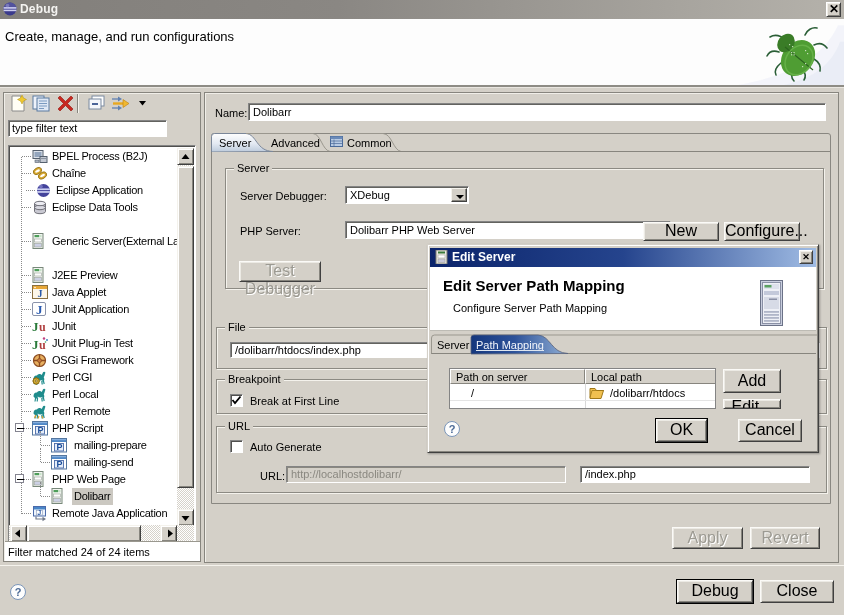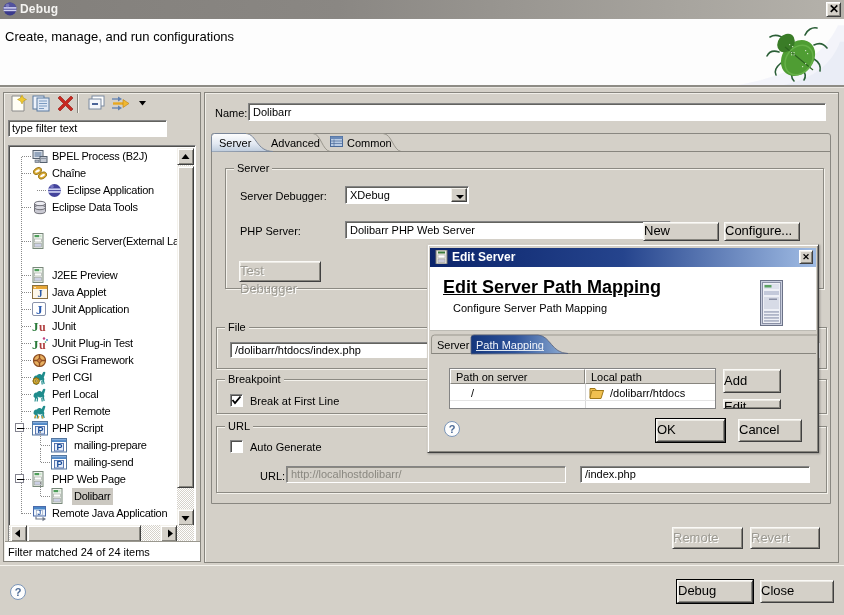--- a/index.html
+++ b/index.html
@@ -4,21 +4,21 @@
 <style>
 * { margin:0; padding:0; box-sizing:border-box; }
 html,body { width:844px; height:615px; overflow:hidden; }
 body { font-family:"Liberation Sans", sans-serif; font-size:11px; background:#d4d0c8; position:relative; color:#000; }
 .abs { position:absolute; }
 
 .raised { background:#d4d0c8; border:1px solid; border-color:#ffffff #404040 #404040 #ffffff; box-shadow: inset 1px 1px 0 #f0eee8, inset -1px -1px 0 #87857e; }
 .sunken { background:#fff; border:1px solid; border-color:#848484 #ffffff #ffffff #848484; box-shadow: inset 1px 1px 0 #63635f; }
 .group { border:1px solid #8c8a83; box-shadow: 1px 1px 0 #f4f2ec, inset 1px 1px 0 #f4f2ec; }
 .grouplabel { position:absolute; top:-7px; left:8px; background:#d4d0c8; padding:0 3px; font-size:11px; }
-.btn { background:#d4d0c8; border:1px solid; border-color:#fbfaf7 #404040 #404040 #fbfaf7; box-shadow: inset 1px 1px 0 #eceae4, inset -1px -1px 0 #87857e; font-size:13px; }
+.btn { background:#d4d0c8; border:1px solid; border-color:#fbfaf7 #404040 #404040 #fbfaf7; box-shadow: inset 1px 1px 0 #eceae4, inset -1px -1px 0 #87857e; text-align:center; font-size:16px; }
 .btn.def { outline:1px solid #000; }
 .disabled { color:#9c9a92; text-shadow:1px 1px 0 #ffffff; }
 .cb { width:13px; height:13px; background:#fff; border:1px solid; border-color:#848484 #fff #fff #848484; box-shadow: inset 1px 1px 0 #50504e; }
 
 #titlebar { left:0; top:0; width:844px; height:19px; background:linear-gradient(90deg,#827f7b 0%,#8a8783 40%,#b5b2ab 100%); }
 #titlebar .t { position:absolute; left:20px; top:2px; font-weight:bold; font-size:12px; color:#f4f3f1; letter-spacing:0.2px; }
 #closebtn { left:826px; top:2px; width:15px; height:15px; font-size:12px; font-weight:bold; line-height:13px; }
 #closebtn span { position:relative; left:0px; top:0px; }
 
 #banner { left:0; top:19px; width:844px; height:66px; background:#fdfdfd; }
@@ -58,21 +58,21 @@
 .combo .ct { position:absolute; left:4px; top:2px; font-size:11px; white-space:nowrap; }
 .combo .cbtn { position:absolute; right:1px; top:1px; width:16px; background:#d4d0c8; border:1px solid; border-color:#f4f2ec #404040 #404040 #f4f2ec; box-shadow: inset -1px -1px 0 #87857e; }
 .combo .cbtn .arr { position:absolute; left:4px; top:6px; width:0; height:0; border:4px solid transparent; border-top:4px solid #000; border-bottom:0; }
 .lab { position:absolute; font-size:11px; white-space:nowrap; }
 
 #editsrv { left:427px; top:244px; width:392px; height:209px; background:#d4d0c8; border:1px solid; border-color:#d4d0c8 #404040 #404040 #d4d0c8; box-shadow: inset 1px 1px 0 #fff, inset -1px -1px 0 #87857e, 1px 1px 2px rgba(0,0,0,0.3); }
 #estitle { position:absolute; left:2px; top:3px; right:2px; height:19px; background:linear-gradient(90deg,#0b246b 0%,#25448d 50%,#a0bce4 100%); }
 #estitle .t { position:absolute; left:22px; top:2px; color:#fff; font-weight:bold; font-size:12px; }
 #esx { position:absolute; right:3px; top:2px; width:14px; height:14px; font-size:9px; font-weight:bold; text-align:center; line-height:12px; }
 #eshead { position:absolute; left:2px; top:22px; right:2px; height:64px; background:#fff; border-bottom:1px solid #bdbbb4; }
-#eshead .h1 { position:absolute; left:13px; top:10px; font-weight:bold; font-size:18px;text-decoration:underline; }
+#eshead .h1 { position:absolute; left:13px; top:10px; font-weight:bold; font-size:15px; }
 #eshead .h2 { position:absolute; left:23px; top:35px; font-size:11px; }
 
 #estabs { position:absolute; left:3px; top:89px; width:386px; height:20px; }
 
 #estable { position:absolute; left:21px; top:123px; width:267px; height:41px; background:#fff; border:1px solid #848484; overflow:hidden; }
 .th { position:absolute; top:0; height:15px; background:#d4d0c8; border:1px solid; border-color:#fff #87857e #87857e #fff; font-size:11px; padding:1px 0 0 5px; }
 #esfoot { position:absolute; left:2px; top:164px; right:2px; bottom:2px; background:#d4d0c8; }
 .helpq { width:16px; height:16px; border-radius:8px; border:1px solid #7b96ba; color:#4b6a96; font-size:11px; font-weight:bold; text-align:center; line-height:15px; background:#fdfdfd; }
 
 #botsep { left:0px; top:565px; width:844px; height:1px; background:#87857e; border-bottom:1px solid #f4f2ec; }
@@ -194,21 +194,21 @@
           <ellipse cx="5.5" cy="5" rx="3.6" ry="2.2" transform="rotate(-30 5.5 5)"></ellipse>
           <ellipse cx="10.5" cy="9.5" rx="3.6" ry="2.2" transform="rotate(-30 10.5 9.5)"></ellipse>
         </g>
         <g fill="none" stroke="#8a6a10" stroke-width="0.7">
           <ellipse cx="5.5" cy="5" rx="4.4" ry="3" transform="rotate(-30 5.5 5)"></ellipse>
           <ellipse cx="10.5" cy="9.5" rx="4.4" ry="3" transform="rotate(-30 10.5 9.5)"></ellipse>
         </g>
       </svg>
       <div class="lbl" style="left:41px;padding:0 2px;">Chaîne</div>
     </div>
-<div class="trow" style="left:15px;top:36px;width:188px;">
+<div class="trow" style="left:4px;top:36px;width:188px;">
       <div style="position:absolute;left:13px;top:8px;width:9px;border-top:1px dotted #8a8a8a;"></div>
       <svg class="ticon16" style="left:23px;top:1px" width="15" height="15" viewBox="0 0 15 15">
         <circle cx="7.5" cy="7.5" r="6.5" fill="#43439b"></circle>
         <rect x="1.1" y="5.4" width="12.8" height="1.7" fill="#ccd0f2"></rect>
         <rect x="1.1" y="8.1" width="12.8" height="1.7" fill="#ccd0f2"></rect>
         <circle cx="5" cy="3.6" r="1.8" fill="#8080c8" opacity="0.8"></circle>
       </svg>
       <div class="lbl" style="left:41px;padding:0 2px;">Eclipse Application</div>
     </div>
 <div class="trow" style="left:0;top:53px;width:188px;">
@@ -515,21 +515,21 @@
   </div>
 <div class="abs cb" style="left:230px;top:440px;"></div>
 <div class="abs lab" style="left:250px;top:441px;">Auto Generate</div>
 <div class="abs lab" style="left:260px;top:470px;">URL:</div>
 <div class="abs" style="left:286px;top:466px;width:280px;height:17px;background:#d4d0c8;border:1px solid;border-color:#848484 #fff #fff #848484;box-shadow:inset 1px 1px 0 #8a8880;">
     <div class="tbtext" style="top:1px;color:#8a8880;">http://localhostdolibarr/</div>
   </div>
 <div class="abs sunken" style="left:580px;top:466px;width:230px;height:17px;">
     <div class="tbtext" style="top:1px;">/index.php</div>
   </div>
-<div id="btnApply" class="abs btn disabled">Remote</div>
+<div id="btnApply" class="abs btn disabled">Apply</div>
 <div id="btnRevert" class="abs btn disabled">Revert</div>
 
 <div id="botsep" class="abs"></div>
 <div class="abs helpq" style="left:10px;top:584px;">?</div>
 <div id="btnDebug" class="abs btn def">Debug</div>
 <div id="btnClose" class="abs btn">Close</div>
 
 <div id="editsrv" class="abs">
   <div id="estitle">
     <svg style="position:absolute;left:5px;top:2px" width="13" height="14" viewBox="0 0 13 14">
@@ -586,16 +586,16 @@
         <path d="M1,11.5 L3,4.5 h12" fill="none" stroke="#a07818" stroke-width="0.8"></path>
       </svg>
 <div class="abs" style="left:160px;top:18px;font-size:11px;">/dolibarr/htdocs</div>
     </div>
   <div class="abs btn" style="left:295px;top:124px;width:58px;height:24px;line-height:21px;">Add</div>
   <div class="abs btn" style="left:295px;top:154px;width:58px;height:10px;overflow:hidden;">
       <div style="margin-top:1px;line-height:11px;">Edit...</div>
     </div>
   <div id="esfoot">
     <div class="helpq" style="position:absolute;left:14px;top:12px;">?</div>
-    <div class="abs btn def" style="left:226px;top:10px;width:69px;height:23px;line-height:20px;">OK</div>
+    <div class="abs btn def" style="left:226px;top:10px;width:51px;height:23px;line-height:20px;">OK</div>
     <div class="abs btn" style="left:308px;top:10px;width:64px;height:23px;line-height:20px;">Cancel</div>
   </div>
 </div>
 
 </body></html>

